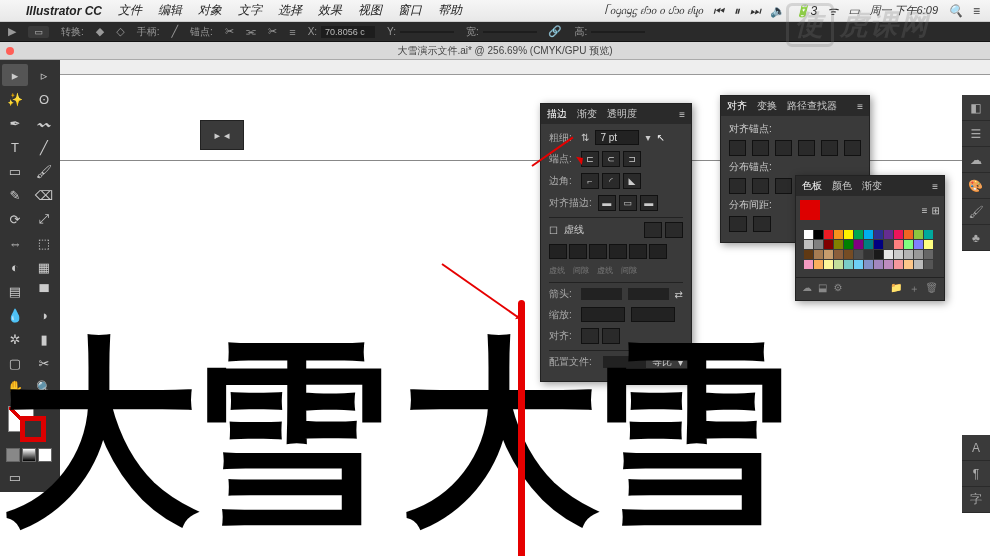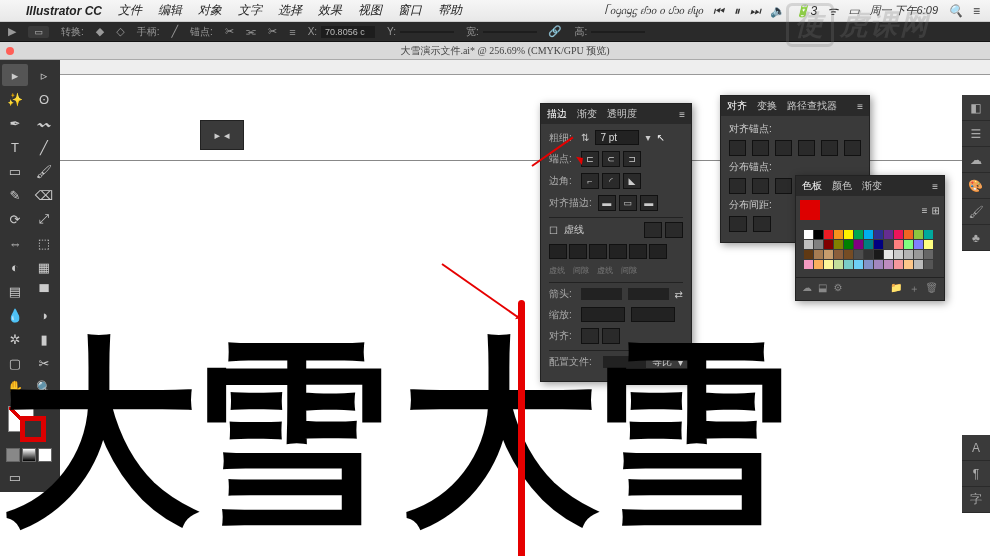--- a/index.html
+++ b/index.html
@@ -14,21 +14,21 @@
 
 .ai-toolbar { height: 20px; background: #2a2a2a; display: flex; align-items: center; padding: 0 8px; gap: 12px; color: #bbb; font-size: 10px; border-bottom: 1px solid #111; }
 .ai-toolbar .chip { background: #3a3a3a; padding: 1px 6px; border-radius: 2px; font-size: 9px; }
 .ai-toolbar .field { display: flex; align-items: center; gap: 4px; }
 .ai-toolbar .val { background: #1d1d1d; padding: 1px 4px; font-size: 9px; min-width: 54px; display: inline-block; }
 .ai-toolbar .label { color: #999; }
 .ai-toolbar .ico { color: #999; font-size: 11px; }
 
 .doc-tab { height: 18px; background: #d9d9d9; border-bottom: 1px solid #aaa; display: flex; align-items: center; font-size: 10px; color: #444; }
 .doc-tab .dot { width: 8px; height: 8px; border-radius: 50%; background: #ff5f57; margin: 0 6px; }
-.doc-tab .title { margin: 16px auto; font-family: Liberation Serif, serif; }
+.doc-tab .title { margin: 16px auto; }
 .ruler-h { position: absolute; top: 60px; left: 25px; right: 0; height: 15px; background: #eee; border-bottom: 1px solid #999; }
 .guide { position: absolute; top: 160px; left: 0; right: 0; height: 1px; background: #888; }
 
 .toolbox { position: absolute; top: 60px; left: 0; width: 60px; background: #333; padding: 4px 2px; display: grid; grid-template-columns: 1fr 1fr; gap: 2px; }
 .toolbox .tool { width: 26px; height: 22px; display: flex; align-items: center; justify-content: center; color: #ccc; font-size: 13px; border-radius: 2px; }
 .toolbox .tool.active { background: #555; }
 .toolbox .swatch { grid-column: span 2; height: 40px; position: relative; margin-top: 4px; }
 .toolbox .swatch .fill { position: absolute; top: 2px; left: 6px; width: 26px; height: 26px; background: #fff; border: 1px solid #888; }
 .toolbox .swatch .fill::after { content:''; position:absolute; inset:0; background: linear-gradient(45deg,transparent 45%, #d00 45%, #d00 55%, transparent 55%); }
 .toolbox .swatch .stroke { position: absolute; top: 12px; left: 18px; width: 26px; height: 26px; border: 5px solid #d00; background: #333; }

